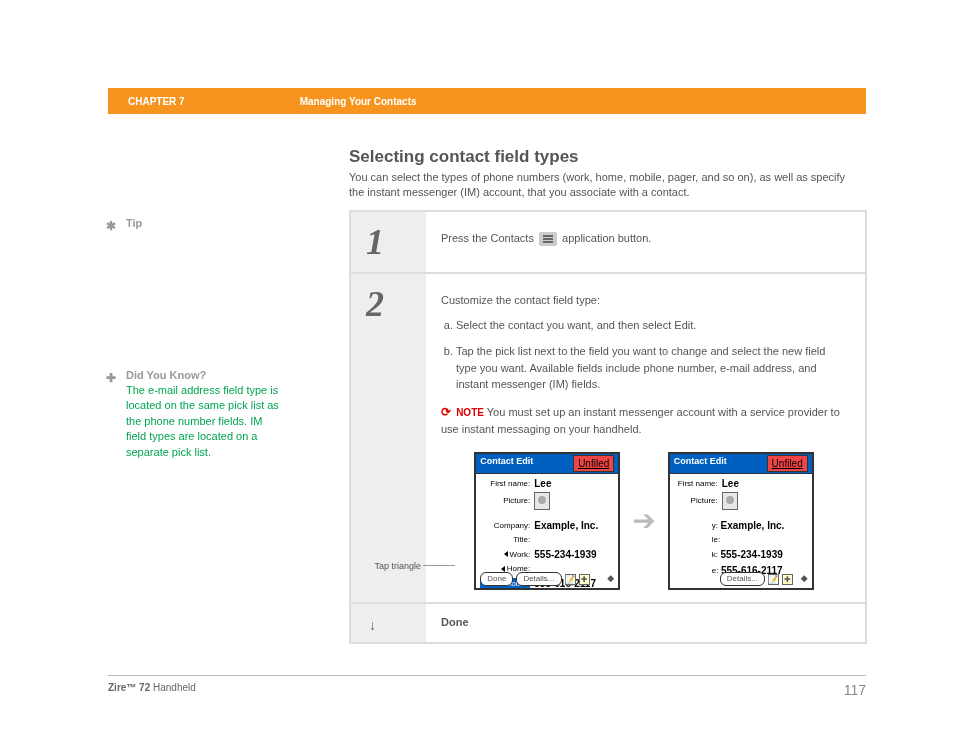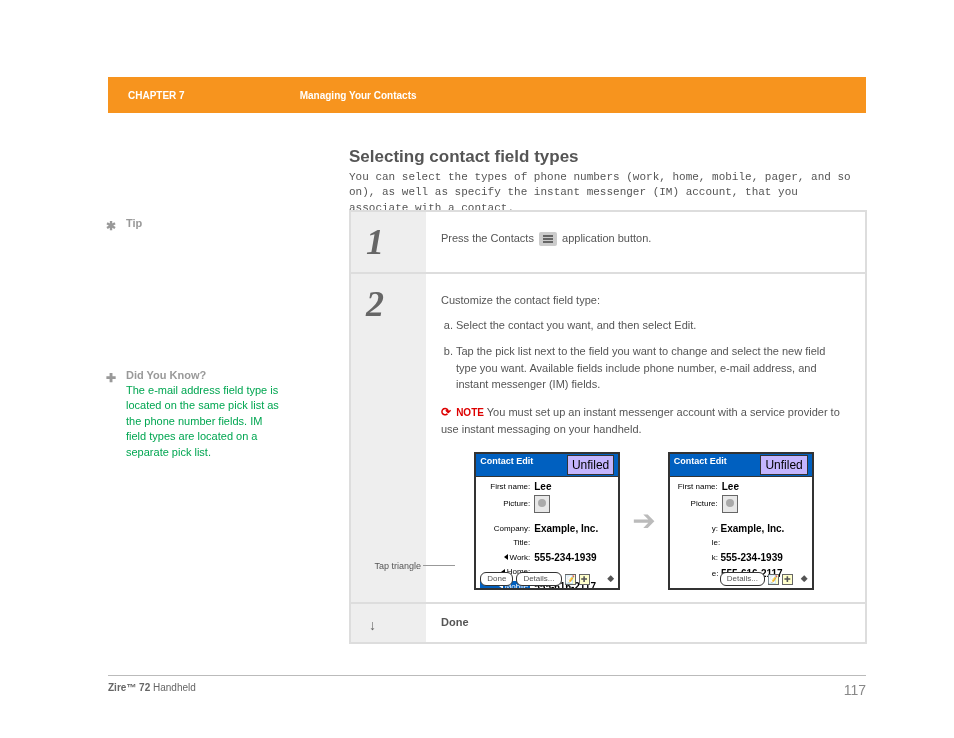--- a/index.html
+++ b/index.html
@@ -1,21 +1,21 @@
 <!DOCTYPE html>
 <html><head>
 <meta charset="utf-8">
 <style>
   * { box-sizing: border-box; margin: 0; padding: 0; }
   body { font-family: Arial, Helvetica, sans-serif; background: #fff; width: 954px; height: 738px; position: relative; color: #333; }
-  .orange-bar { position: absolute; left: 108px; top: 77px; width: 758px; height: 36px; background: #f7941e; color: #fff; font-size: 10px; font-weight: bold; display: flex; align-items: center; }
+  .orange-bar { position: absolute; left: 108px; top: 88px; width: 758px; height: 26px; background: #f7941e; color: #fff; font-size: 10px; font-weight: bold; display: flex; align-items: center; }
   .orange-bar .chapter { margin-left: 20px; }
   .orange-bar .title { margin-left: 115px; }
   .main-title { position: absolute; left: 349px; top: 147px; font-size: 17px; font-weight: bold; color: #555; }
-  .intro-text { position: absolute; left: 349px; top: 170px; width: 510px; font-size: 11px; color: #555; line-height: 1.4; font-family: Liberation Mono, monospace; }
+  .intro-text { position: absolute; left: 349px; top: 170px; width: 510px; font-size: 11px; color: #555; line-height: 1.4; }
   .sidebar-tip { position: absolute; left: 108px; top: 217px; width: 175px; }
   .sidebar-dyk { position: absolute; left: 108px; top: 369px; width: 175px; }
   .side-icon { position: absolute; left: -2px; top: 2px; font-size: 12px; font-weight: bold; color: #999; }
   .side-head { font-size: 11px; font-weight: bold; color: #999; margin-left: 18px; margin-bottom: 2px; }
   .side-body { font-size: 11px; color: #00a651; margin-left: 18px; line-height: 1.4; }
   .side-body a { color: #00a651; text-decoration: underline; font-weight: bold; }
   .steps-container { position: absolute; left: 349px; top: 210px; width: 518px; border: 2px solid #ddd; }
   .step-row { display: flex; border-bottom: 2px solid #ddd; }
   .step-row:last-child { border-bottom: none; }
   .step-num-cell { width: 75px; background: #eee; padding: 12px 0 12px 15px; }
@@ -26,21 +26,21 @@
   .step-body ol { margin: 8px 0 0 15px; }
   .step-body ol li { margin-bottom: 10px; list-style-type: lower-alpha; }
   .note-line { margin-top: 10px; }
   .note-icon { display: inline-block; color: #d00; font-weight: bold; font-size: 12px; margin-right: 2px; }
   .note-label { color: #d00; font-weight: bold; font-size: 10px; }
   .screenshots-row { display: flex; align-items: center; justify-content: center; gap: 12px; margin-top: 15px; position: relative; }
   .callout { position: absolute; left: -80px; top: 108px; font-size: 9px; color: #555; width: 60px; text-align: right; }
   .callout-line { position: absolute; left: -18px; top: 113px; width: 32px; height: 1px; background: #999; }
   .palm-shot { width: 146px; height: 138px; border: 2px solid #333; position: relative; background: #fff; font-size: 9px; overflow: hidden; }
   .palm-title { background: #0060c0; color: #fff; padding: 1px 4px; display: flex; justify-content: space-between; font-weight: bold; font-size: 9px; border-bottom: 1px solid #333; }
-  .palm-title .cat { background: #c4b5fd; color: #000; padding: 0 4px; font-weight: normal; border: 1px solid #333; font-size: 12px; }
+  .palm-title .cat { background: #ef4444; color: #000; padding: 0 4px; font-weight: normal; border: 1px solid #333; font-size: 10px; text-decoration: underline; }
   .palm-body { padding: 2px 4px; color: #000; }
   .palm-row { display: flex; align-items: center; margin-bottom: 1px; font-size: 9px; }
   .palm-lbl { width: 50px; text-align: right; margin-right: 4px; font-size: 8px; }
   .palm-val { font-weight: bold; font-size: 10px; }
   .palm-pic { width: 16px; height: 18px; border: 1px solid #666; background: #e8e8e8; display: inline-block; position: relative; }
   .palm-pic::after { content: ''; position: absolute; left: 3px; top: 3px; width: 8px; height: 8px; border-radius: 50%; background: #aaa; }
   .palm-tri { display: inline-block; width: 0; height: 0; border-top: 3px solid transparent; border-bottom: 3px solid transparent; border-right: 4px solid #000; margin-right: 2px; vertical-align: middle; }
   .palm-tri.sel { border-right: 4px solid #fff; }
   .palm-sel { background: #0060c0; color: #fff; padding: 0 2px; }
   .palm-foot { position: absolute; bottom: 2px; left: 4px; right: 4px; display: flex; gap: 3px; align-items: center; }

